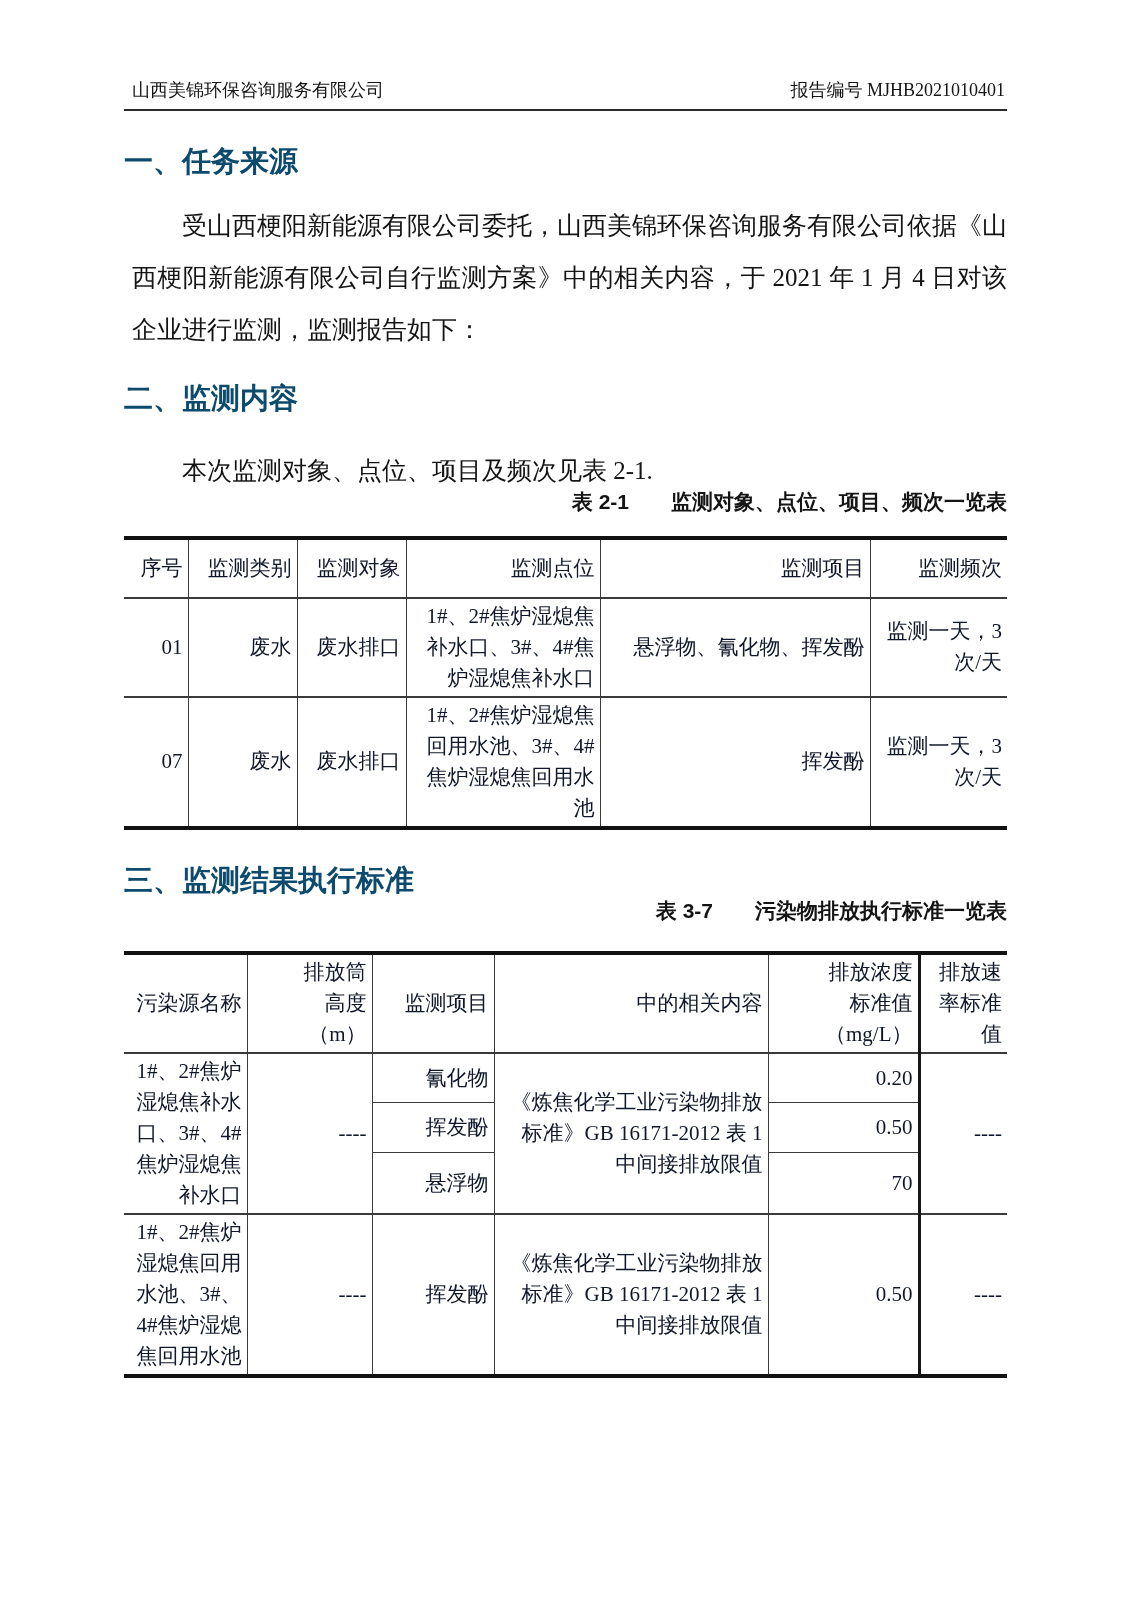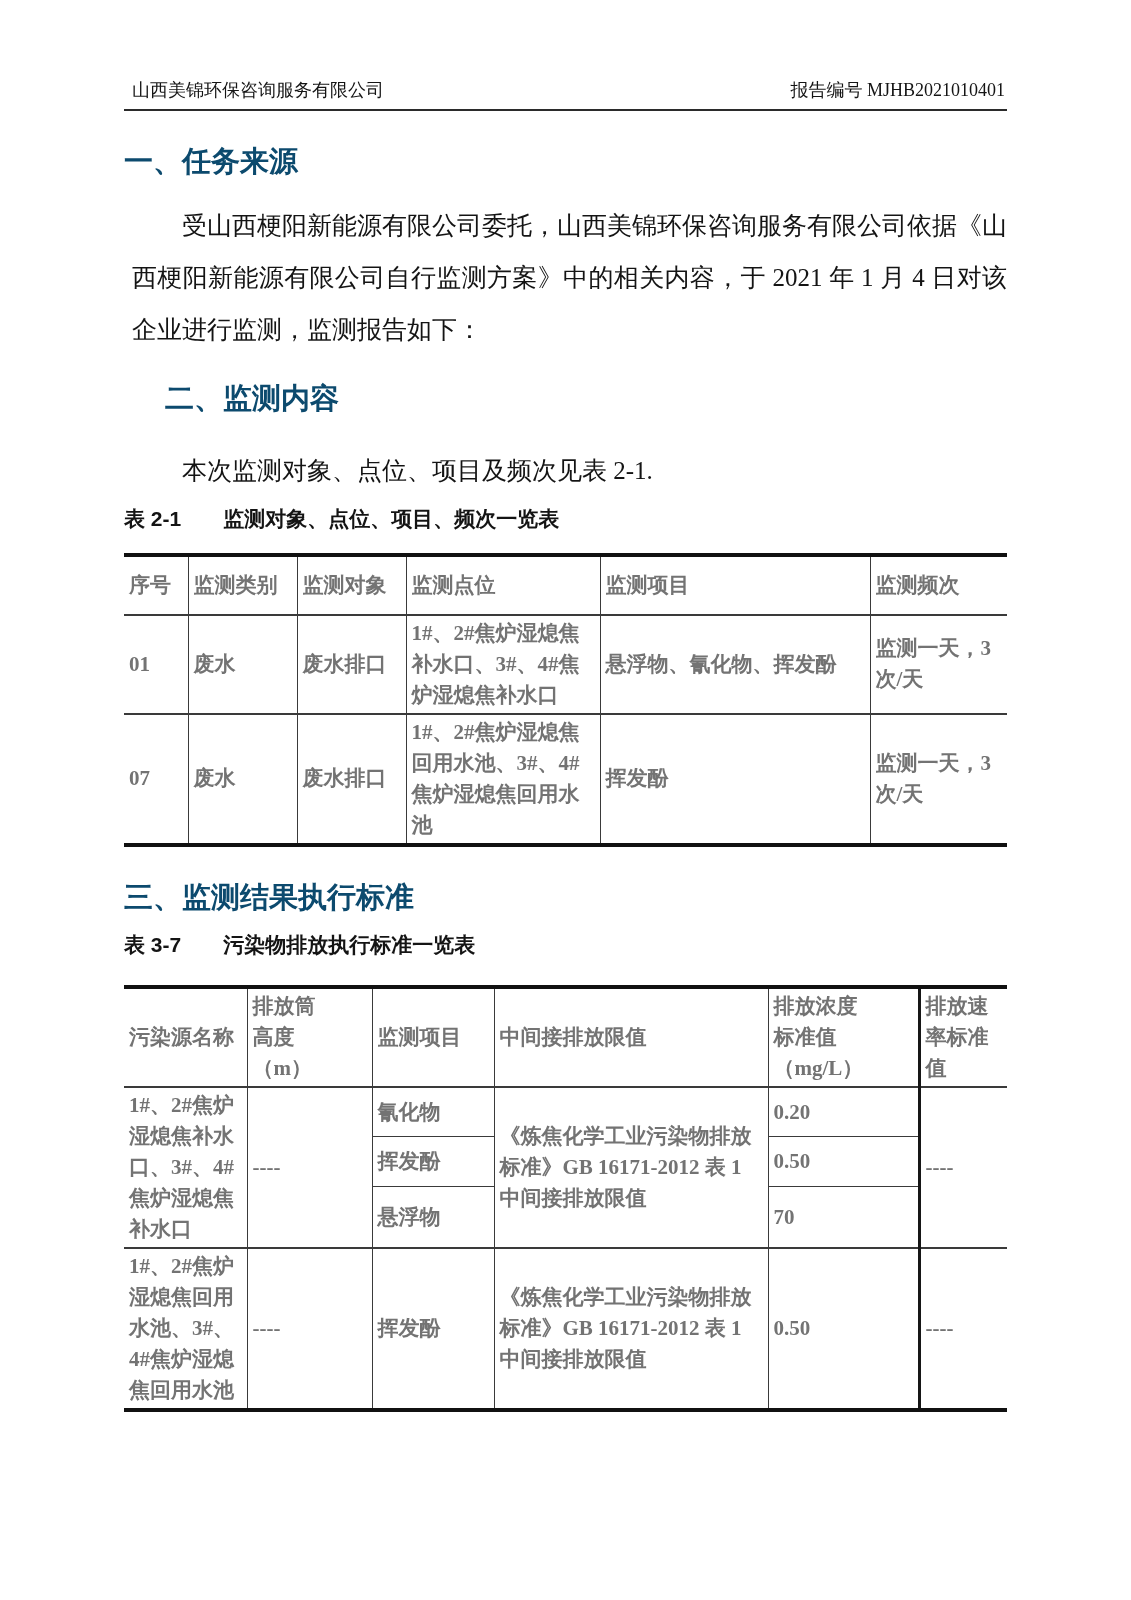--- a/index.html
+++ b/index.html
@@ -21,61 +21,60 @@
     padding:0 2px 7px 8px;
   }
   
   .sec-title{
     font-family:"Liberation Sans","DejaVu Sans",sans-serif;
     font-weight:bold;
     font-size:29px;line-height:1.15;
     color:#0c4a6e;
     margin:34px 0 0 0;
   }
-  .sec-title.s2{margin-top:26px;margin-left:41px;}
+  .sec-title.s2{margin-top:26px;}
   .sec-title.s3{}
   
   .body-par{
     font-size:25px;line-height:52px;
     text-indent:2em;text-align:justify;
     margin:22px 0 0 8px;
   }
   .intro{
     font-size:25px;line-height:34px;
     text-indent:2em;
     margin:38px 0 0 8px;
   }
   .intro.i2{margin-top:30px;}
   
   .tbl-caption{
-    text-align:left;
+    text-align:right;
     font-family:"Liberation Sans","DejaVu Sans",sans-serif;
     font-weight:bold;
     font-size:21px;
-    margin-top:17px;
   }
   .tbl-caption .cap-label{margin-right:42px;}
   
   table{
     border-collapse:collapse;
     table-layout:fixed;
     width:883px;
     border-top:4px solid #111;
     border-bottom:4px solid #111;
     margin-top:20px;
   }
   .t31{margin-top:26px;}
   th,td{
-    font-weight:bold;
+    font-weight:normal;
     font-size:21px;line-height:31px;
-    text-align:left;vertical-align:middle;
+    text-align:right;vertical-align:middle;
     padding:2px 5px;
     box-sizing:border-box;
     white-space:pre-line;
-    color:#737373;
+    color:#0f172a;
   }
   tr.sep{border-bottom:2px solid #3a3a3a;}
   .bl{border-left:1.5px solid #3a3a3a;}
   .bl-strong{border-left:3px solid #161616;}
   .br-strong{border-right:3px solid #161616;}
   
   .t21 tr.hd{height:60px;}
   .t21 tr.r1{height:80px;}
   .t21 tr.r2{height:79px;}
   .t31 tr.hd{height:94px;}
@@ -166,21 +165,21 @@
         <col style="width:151px">
         <col style="width:88px">
     </colgroup>
     <tbody>
         <tr class="hd sep">
       <th>污染源名称</th>
       <th class="bl">排放筒
 高度
 （m）</th>
       <th class="bl">监测项目</th>
-      <th class="bl">中间接排放限值</th>
+      <th class="bl">中的相关内容</th>
       <th class="bl">排放浓度
 标准值（mg/L）</th>
       <th class="bl-strong">排放速
 率标准
 值</th>
     </tr>
     <tr class="b1a">
       <td rowspan="3">1#、2#焦炉湿熄焦补水口、3#、4#焦炉湿熄焦补水口</td>
       <td rowspan="3" class="bl">----</td>
       <td class="bl" style="border-bottom:1.5px solid #3a3a3a">氰化物</td>

